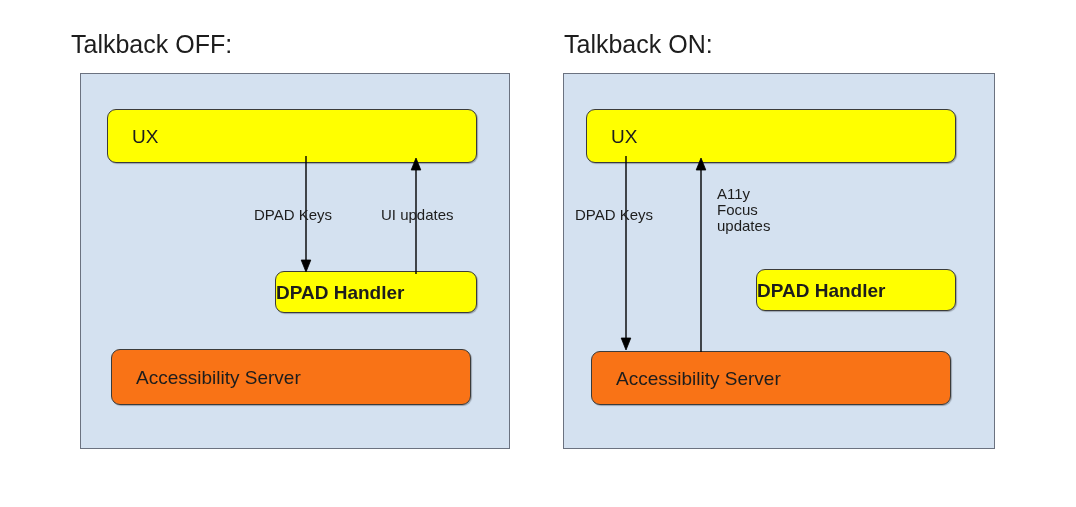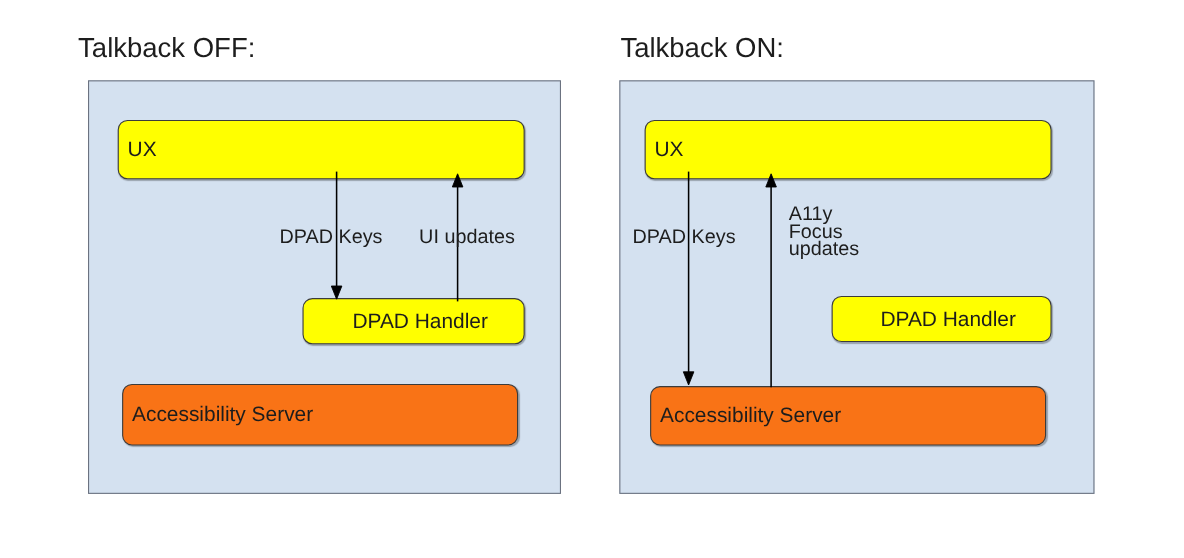--- a/index.html
+++ b/index.html
@@ -38,48 +38,48 @@
     box-sizing: border-box;
     border: 1.5px solid #3b3b3b;
     border-radius: 9px;
     display: flex;
     align-items: center;
     box-shadow: 1px 1px 1px rgba(0,0,0,0.28);
   }
   .node .node-label {
     font-size: 19px;
     line-height: 1;
-    padding-left: 8px;
+    padding-left: 24px;
     white-space: nowrap;
     color: #1d1d1d;
   }
   .node.yellow { background: #ffff00; }
   .node.green  { background: #f97316; }
   .node.center .node-label {
-    padding-left: 12px;
+    padding-left: 0;
     width: 100%;
-    text-align: center;
+    font-weight: bold;
   }
 
   
   .arrow {
     position: absolute;
     overflow: visible;
   }
   .arrow line, .arrow polygon, .arrow path {
     stroke: #000000;
     fill: #000000;
     stroke-width: 1.4;
   }
   .arrow polygon { stroke-width: 0.8; }
 
   
   .edge-label {
     position: absolute;
-    font-size: 18px;
+    font-size: 15px;
     line-height: 16px;
     color: #1d1d1d;
     white-space: nowrap;
   }
   .edge-label.multiline { white-space: pre-line; }
 </style>
 </head>
 <body>
 
 <div class="panel-title" style="left:71px; top:32px;">Talkback OFF:</div>

